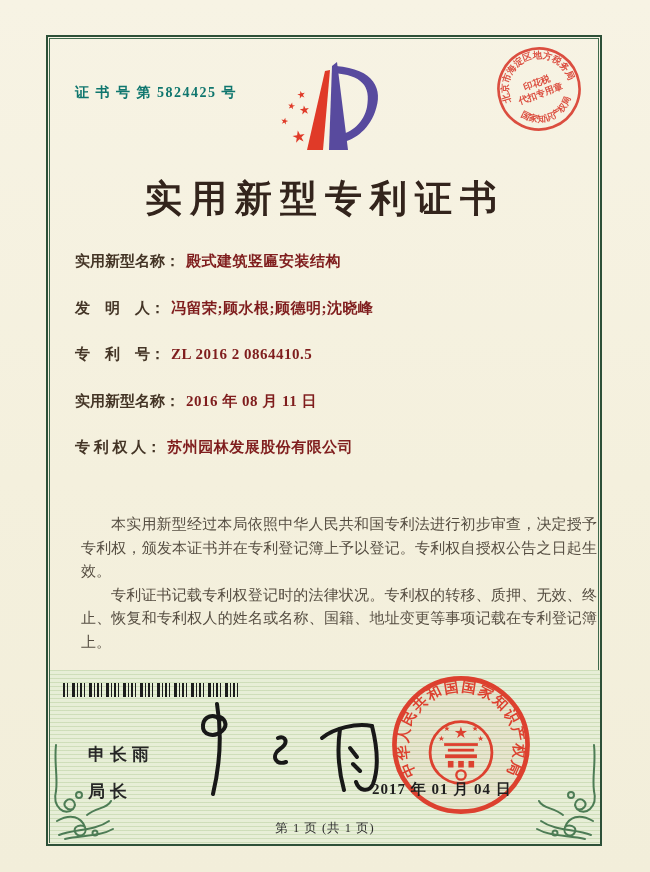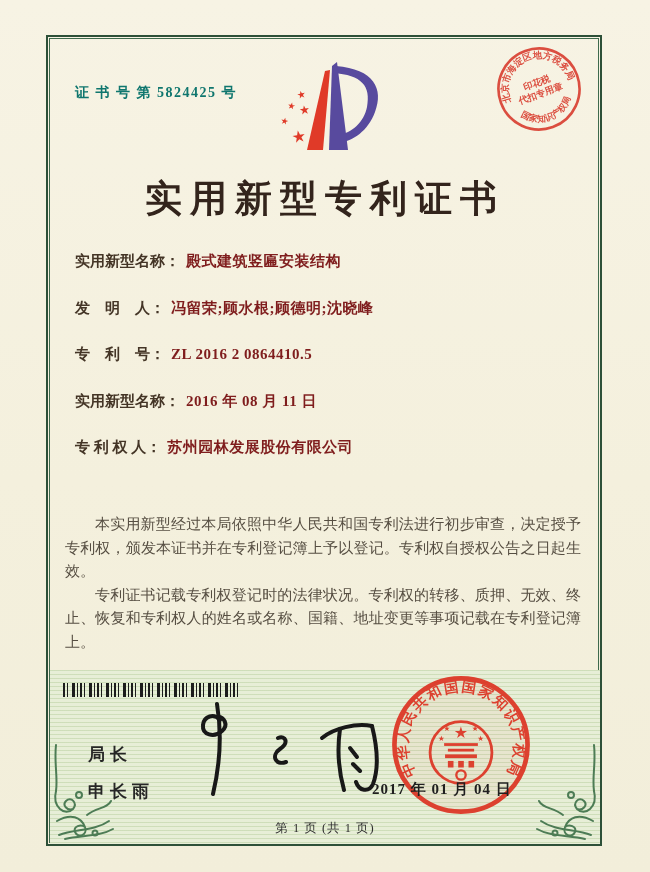--- a/index.html
+++ b/index.html
@@ -23,21 +23,21 @@
     transform:rotate(-20deg); opacity:.88; }
 
   .title { position:absolute; left:0; top:174px; width:100%; text-align:center;
     font-size:37px; font-weight:bold; color:#33241c; letter-spacing:8px; }
 
   .fields { position:absolute; left:75px; top:252px; width:500px; }
   .field-row { height:46.5px; font-size:15px; white-space:nowrap; }
   .field-label { font-weight:bold; color:#443526; }
   .field-value { font-weight:bold; color:#7f1d1d; margin-left:6px; letter-spacing:.5px; }
 
-  .body-text { position:absolute; left:65px; top:513px; width:516px;
+  .body-text { position:absolute; left:81px; top:513px; width:516px;
     font-size:15px; line-height:23.5px; color:#564e42; text-align:justify; }
   .body-text p { text-indent:2em; }
 
   
   .band { position:absolute; left:50px; top:670px; width:550px; height:174px;
     background:
       repeating-linear-gradient(180deg, rgba(160,190,130,.35) 0 1px, rgba(255,255,255,0) 1px 4px),
       #e7eed7; }
 
   .barcode { position:absolute; left:13px; top:13px; width:178px; height:14px;
@@ -150,22 +150,22 @@
         <path d="M6,78 C20,70 30,74 34,84 C37,92 27,96 24,89 C22,83 30,81 34,84"></path>
         <path d="M8,92 C24,86 44,88 58,78"></path>
         <path d="M14,96 C30,92 48,94 62,86"></path>
         <circle cx="28" cy="52" r="3"></circle>
         <circle cx="44" cy="90" r="2.5"></circle>
         <path d="M36,72 C46,64 56,66 60,58"></path>
       </g>
     </svg>
 
     <div class="director">
+      <div>申长雨</div>
       <div>局长</div>
-      <div>申长雨</div>
     </div>
 
     <svg class="signature" viewBox="0 0 220 110">
       <g fill="none" stroke="#181818" stroke-width="4" stroke-linecap="round">
         <path d="M30,22 C24,15 14,18 13,27 C12,37 24,40 32,33 C39,27 34,18 27,19"></path>
         <path d="M27,6 C31,30 31,62 23,96"></path>
         <path d="M88,40 C96,37 99,45 90,51 C81,57 85,68 96,64"></path>
         <path d="M132,40 C144,30 166,25 182,28"></path>
         <path d="M150,31 C147,52 149,74 154,92"></path>
         <path d="M182,28 C187,48 189,70 183,86 C179,95 169,93 166,84"></path>

